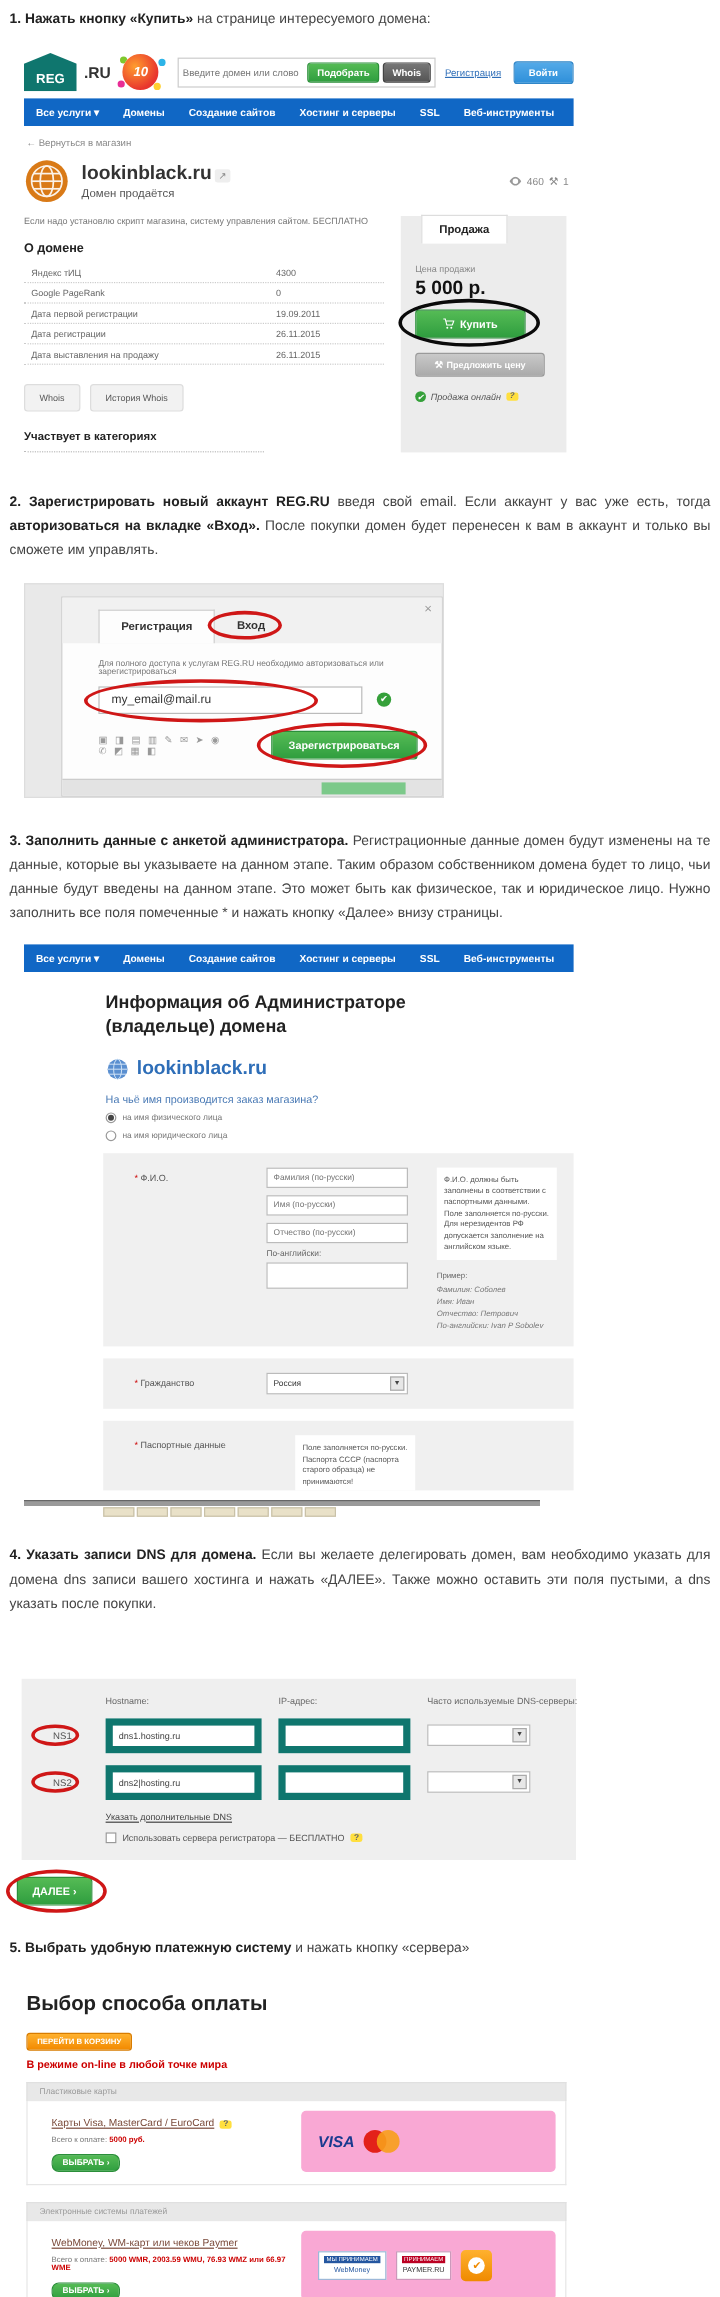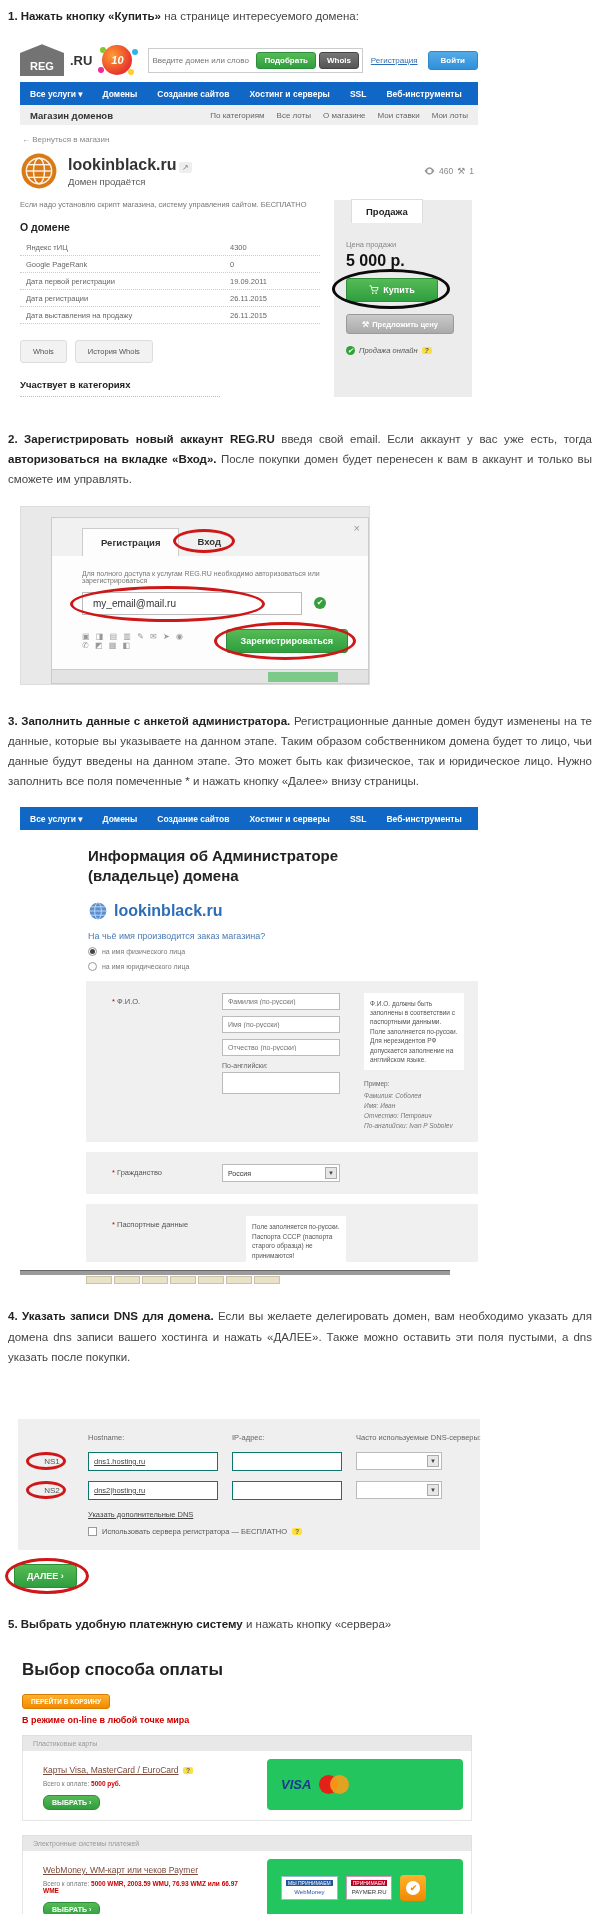--- a/index.html
+++ b/index.html
@@ -5,21 +5,21 @@
   * { margin:0; padding:0; box-sizing:border-box; }
   html,body { background:#fff; }
   body { width:600px; font-family:"Liberation Sans", sans-serif; color:#333; padding:6px 8px; }
   .step { font-size:11.5px; line-height:1.75; text-align:justify; color:#444; }
   .step b { color:#222; }
   .shot { position:relative; }
 
   
   .shot1 { width:458px; margin:12px 0 0 12px; font-size:9px; }
   .reg-head { display:flex; align-items:center; height:44px; gap:6px; }
-  .reg-logo { width:44px; height:32px; background:#737373; clip-path:polygon(50% 0,100% 28%,100% 100%,0 100%,0 28%); display:flex; align-items:flex-end; justify-content:center; color:#fff; font-weight:bold; font-size:11px; padding-bottom:4px; }
+  .reg-logo { width:44px; height:32px; background:#0f766e; clip-path:polygon(50% 0,100% 28%,100% 100%,0 100%,0 28%); display:flex; align-items:flex-end; justify-content:center; color:#fff; font-weight:bold; font-size:11px; padding-bottom:4px; }
   .reg-ru { font-weight:bold; font-size:13px; color:#333; }
   .anniv { width:30px; height:30px; border-radius:50%; background:radial-gradient(circle at 35% 35%, #ff9d2e, #e8352e 70%); color:#fff; font-weight:bold; font-style:italic; font-size:11px; display:flex; align-items:center; justify-content:center; margin-left:4px;
     box-shadow: 18px -8px 0 -12px #2db4e8, -16px 10px 0 -12px #e82d96, 14px 12px 0 -12px #ffd02e, -14px -10px 0 -12px #7ec82d; }
   .search-wrap { display:flex; align-items:center; border:1px solid #ccc; padding:3px; margin-left:10px; background:#fff; }
   .search-wrap input { border:0; outline:none; width:104px; font-size:8px; color:#999; font-family:"Liberation Sans",sans-serif; }
   .btn { display:inline-flex; align-items:center; justify-content:center; border-radius:3px; color:#fff; font-weight:bold; cursor:pointer; }
   .btn-green { background:linear-gradient(#55bb55,#2f9e3f); border:1px solid #2b8f3a; }
   .btn-darkgray { background:linear-gradient(#777,#555); border:1px solid #444; }
   .btn-sm { font-size:8px; padding:3px 7px; }
   .head-right { margin-left:auto; display:flex; align-items:center; gap:10px; }
@@ -99,41 +99,41 @@
   .fhelp .ex { font-style:italic; font-size:6.5px; color:#777; line-height:1.5; margin-top:4px; }
   .eng-label { font-size:7px; color:#666; margin:4px 0 3px; }
   .cut-strip { height:5px; background:#9a9a9a; border-top:1px solid #666; margin-top:8px; width:430px; }
   .cut-cells { display:flex; gap:2px; margin-top:1px; padding-left:66px; }
   .cut-cells i { width:26px; height:8px; background:#e9e1c8; border:1px solid #c9c1a8; }
 
   
   .dnsbox { width:462px; background:#efefef; margin:52px 0 0 10px; padding:14px 10px 14px 12px; position:relative; font-size:8px; color:#555; }
   .dns-grid { display:grid; grid-template-columns:44px 130px 110px 130px; column-gap:14px; row-gap:10px; align-items:center; }
   .dns-grid .hdr { font-size:7.5px; color:#666; }
-  .dns-grid input { border:1px solid #0f766e; background:#fff; font-size:7.5px; color:#444; padding:4px 5px; width:100%; font-family:"Liberation Sans",sans-serif;text-decoration:underline; }
+  .dns-grid input { border:6px solid #0f766e; background:#fff; font-size:7.5px; color:#444; padding:4px 5px; width:100%; font-family:"Liberation Sans",sans-serif; }
   .ns-tag { font-size:8px; color:#555; text-align:center; position:relative; padding:2px 0; }
   .dns-link { color:#444; text-decoration:underline; font-size:7.5px; margin:10px 0 0 58px; display:inline-block; cursor:pointer; }
   .dns-check { display:flex; align-items:center; gap:5px; margin:8px 0 0 58px; font-size:7.5px; color:#555; }
   .checkbox { width:9px; height:9px; border:1px solid #999; background:#fff; }
   .dalee-wrap { position:relative; width:70px; margin:14px 0 0 6px; }
   .dalee { font-size:9px; font-weight:bold; padding:6px 12px; border-radius:4px; }
 
   
   .h-pay { font-size:17px; font-weight:bold; color:#222; margin:26px 0 10px 14px; }
   .pay-area { margin-left:14px; width:450px; }
   .cart-btn { background:linear-gradient(#ffb12e,#f28a00); border:1px solid #d87c00; color:#fff; font-weight:bold; font-size:6.5px; padding:3px 8px; border-radius:3px; display:inline-block; cursor:pointer; }
   .online-note { color:#c00; font-weight:bold; font-size:9px; margin:6px 0 10px; }
   .pay-group-hdr { background:#e8e8e8; color:#999; font-size:7px; padding:4px 10px; border:1px solid #e0e0e0; border-bottom:0; }
   .pay-row { display:flex; border:1px solid #e6e6e6; border-top:0; padding:8px 8px 10px 20px; }
   .pay-left { width:200px; }
   .pay-title { color:#7a4a3a; font-size:8.5px; text-decoration:underline; cursor:pointer; }
   .pay-total { font-size:6.5px; color:#777; margin-top:3px; }
   .pay-total b { color:#c00; }
   .choose { font-size:7px; padding:3px 8px; margin-top:8px; border-radius:6px; }
-  .logo-box { flex:1; margin-left:24px; background:#22c55e; border-radius:4px; display:flex; align-items:center; gap:8px; padding:0 14px; min-height:46px; }
+  .logo-box { flex:1; margin-left:8px; background:#f9a8d4; border-radius:4px; display:flex; align-items:center; gap:8px; padding:0 14px; min-height:46px; }
   .visa { color:#1a3a8f; font-weight:bold; font-style:italic; font-size:13px; }
   .mc { position:relative; width:30px; height:19px; }
   .mc i { position:absolute; width:19px; height:19px; border-radius:50%; top:0; }
   .mc i.r { left:0; background:#e32119; }
   .mc i.o { left:11px; background:#f79e1b; opacity:.9; }
   .wm-logo { background:#fff; border:1px solid #9db8d8; font-size:6px; color:#2456a0; padding:2px 4px; text-align:center; line-height:1.5; }
   .wm-logo .bar { background:#2456a0; color:#fff; font-size:5px; padding:0 2px; }
   .paymer-logo { background:#fff; border:1px solid #c9b; font-size:6px; color:#333; padding:2px 4px; text-align:center; line-height:1.5; }
   .paymer-logo .bar { background:#b02; color:#fff; font-size:5px; padding:0 2px; }
   .orange-badge { width:26px; height:26px; background:linear-gradient(#ffb12e,#ef8a00); border-radius:4px; display:flex; align-items:center; justify-content:center; }
@@ -160,30 +160,20 @@
     </div>
   </div>
   <div class="blue-nav">
     <span>Все услуги ▾</span>
     <span>Домены</span>
     <span>Создание сайтов</span>
     <span>Хостинг и серверы</span>
     <span>SSL</span>
     <span>Веб-инструменты</span>
     <span>Поддержка</span>
-  </div>
-  <div class="subnav">
-    <b>Магазин доменов</b>
-    <span class="links">
-      <span>По категориям</span>
-      <span>Все лоты</span>
-      <span>О магазине</span>
-      <span>Мои ставки</span>
-      <span>Мои лоты</span>
-    </span>
   </div>
   <div class="backlink">←  Вернуться в магазин</div>
   <div class="dom-head">
     <svg width="38" height="38" viewBox="0 0 24 24">
         <circle cx="12" cy="12" r="11" fill="#d97a17"></circle>
         <g stroke="#fff" stroke-width="0.9" fill="none" opacity="0.9">
           <circle cx="12" cy="12" r="8"></circle>
           <ellipse cx="12" cy="12" rx="3.5" ry="8"></ellipse>
           <line x1="4" y1="12" x2="20" y2="12"></line>
           <line x1="5" y1="8" x2="19" y2="8"></line>

